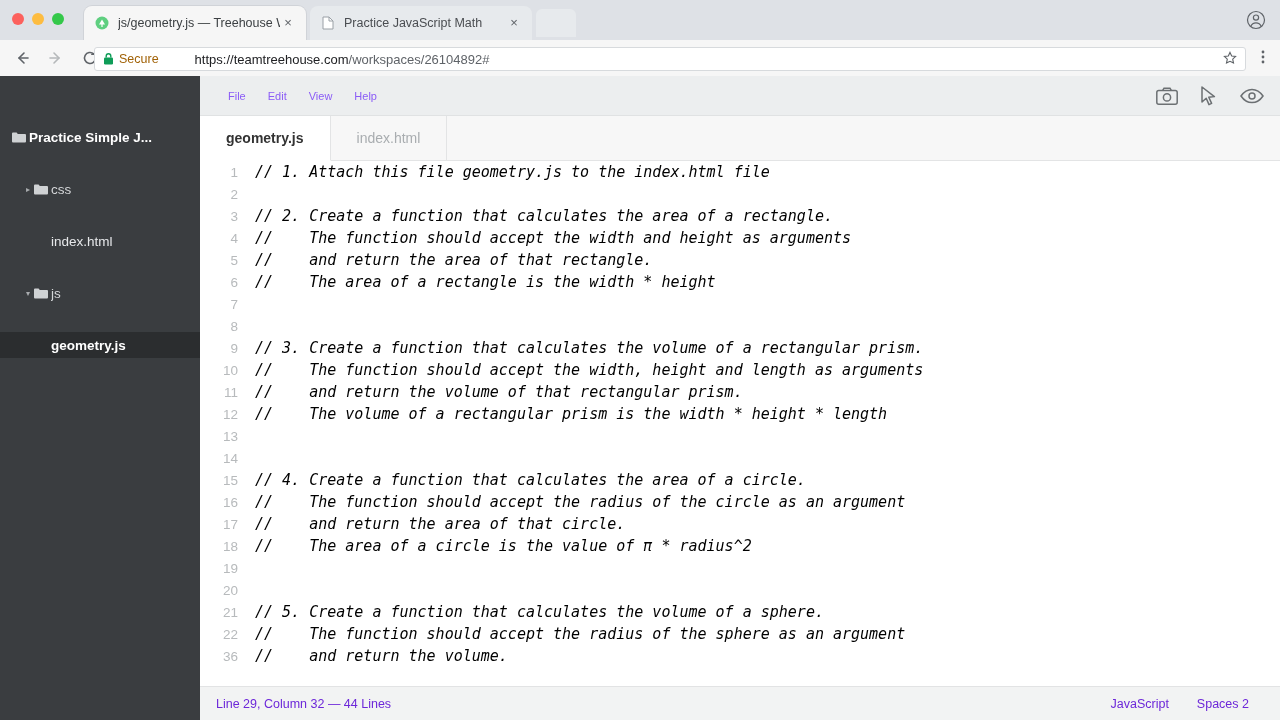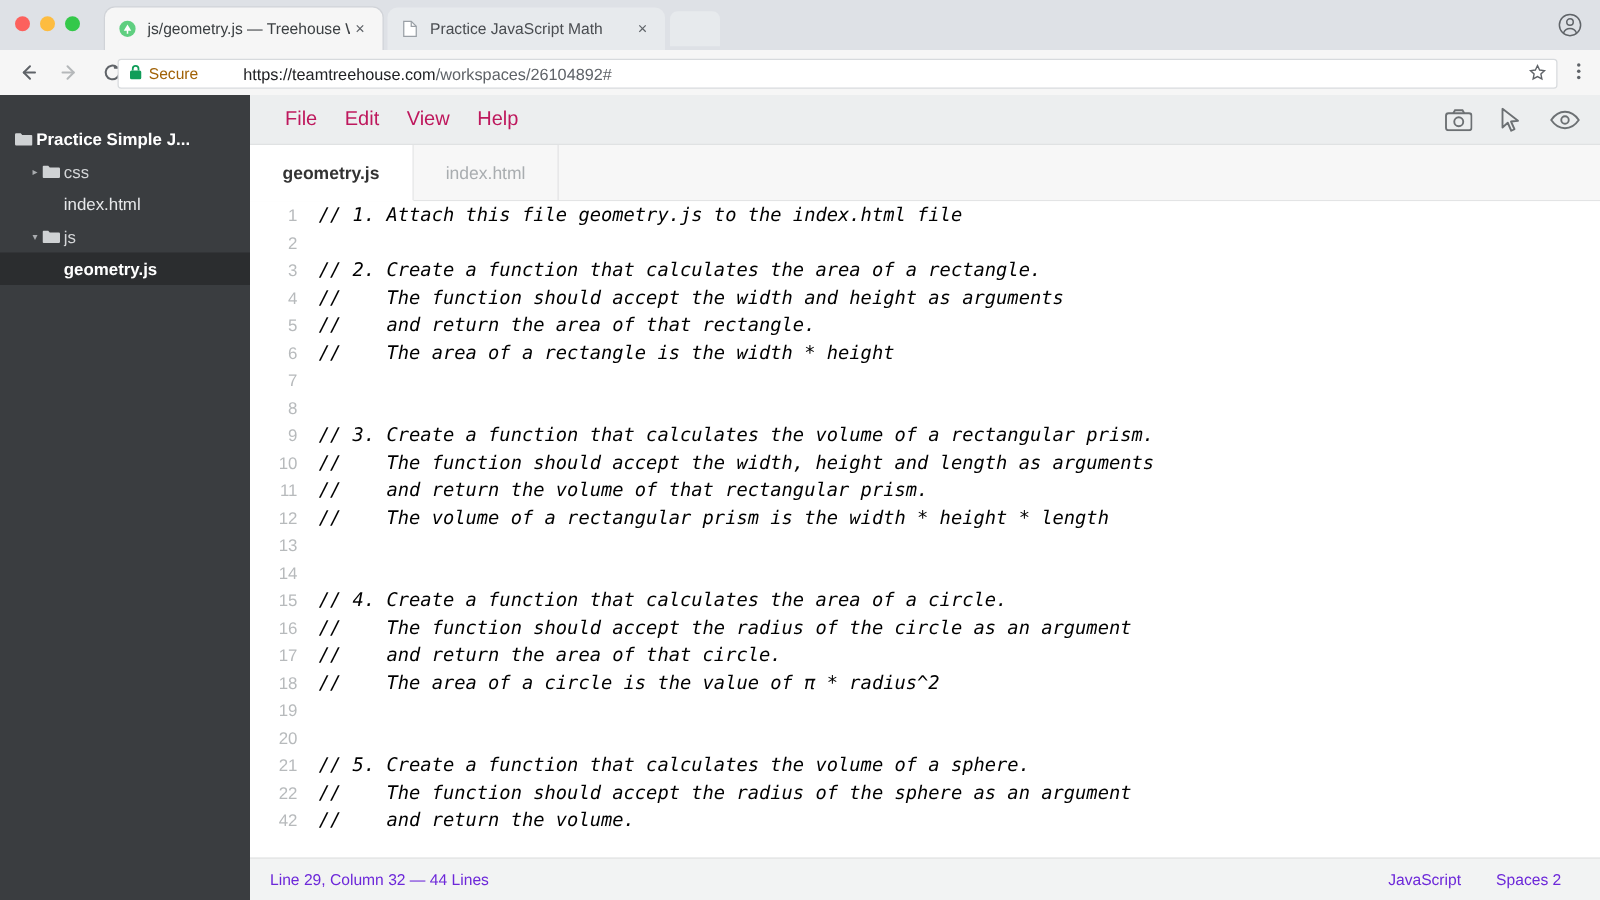--- a/index.html
+++ b/index.html
@@ -103,21 +103,21 @@
   }
   .sidebar {
     position: absolute; left: 0; top: 0; width: 200px; height: 644px;
     background: #3a3d40;
     color: #d4d6d8;
     font-size: 13.5px;
     padding-top: 22px;
   }
   .tree-row {
     height: 26px; display: flex; align-items: center;
-    padding-left: 12px; white-space: nowrap; overflow: hidden;
+    padding-left: 12px; white-space: nowrap; overflow: hidden; margin-top: 26px;
   }
   .tree-row.indent1 { padding-left: 22px; }
   .tree-row.selected { background: #2b2d2f; }
   .tree-row.project { font-weight: bold; color: #fff; }
   .tri {
     width: 12px; flex: 0 0 12px; color: #a8abae; font-size: 8px;
     display: flex; align-items: center; justify-content: center;
   }
   .folder {
     width: 17px; flex: 0 0 17px; color: #c9cbcd; font-size: 11px;
@@ -130,21 +130,21 @@
   .editor-pane {
     position: absolute; left: 200px; top: 0; width: 1080px; height: 644px;
     background: #fff;
   }
   .menubar {
     position: absolute; left: 0; top: 0; width: 1080px; height: 40px;
     background: #eceeef; border-bottom: 1px solid #e0e2e3;
     display: flex; align-items: center;
   }
   .menu-item {
-    font-size: 16px; color: #be185d; padding: 0 11px; height: 40px;
+    font-size: 11px; color: #8b5cf6; padding: 0 11px; height: 40px;
     display: flex; align-items: center;
   }
   .menu-item.first { margin-left: 17px; }
   .menu-icons {
     position: absolute; right: 16px; top: 0; height: 40px;
     display: flex; align-items: center; gap: 22px;
     color: #6c7073;
   }
   .menu-icons svg { display: block; }
 
@@ -454,21 +454,21 @@
           </div>
           <div class="code-line">
             <span class="ln">21</span>
             <span class="code-text">// 5. Create a function that calculates the volume of a sphere.</span>
           </div>
           <div class="code-line">
             <span class="ln">22</span>
             <span class="code-text">//    The function should accept the radius of the sphere as an argument</span>
           </div>
           <div class="code-line">
-            <span class="ln">42</span>
+            <span class="ln">36</span>
             <span class="code-text">//    and return the volume.</span>
           </div>
         </div>
 
       <div class="statusbar">
         <span class="status-left">Line 29, Column 32 — 44 Lines</span>
         <span class="status-right">
           <span>JavaScript</span>
           <span>
             <span>Spaces</span>

